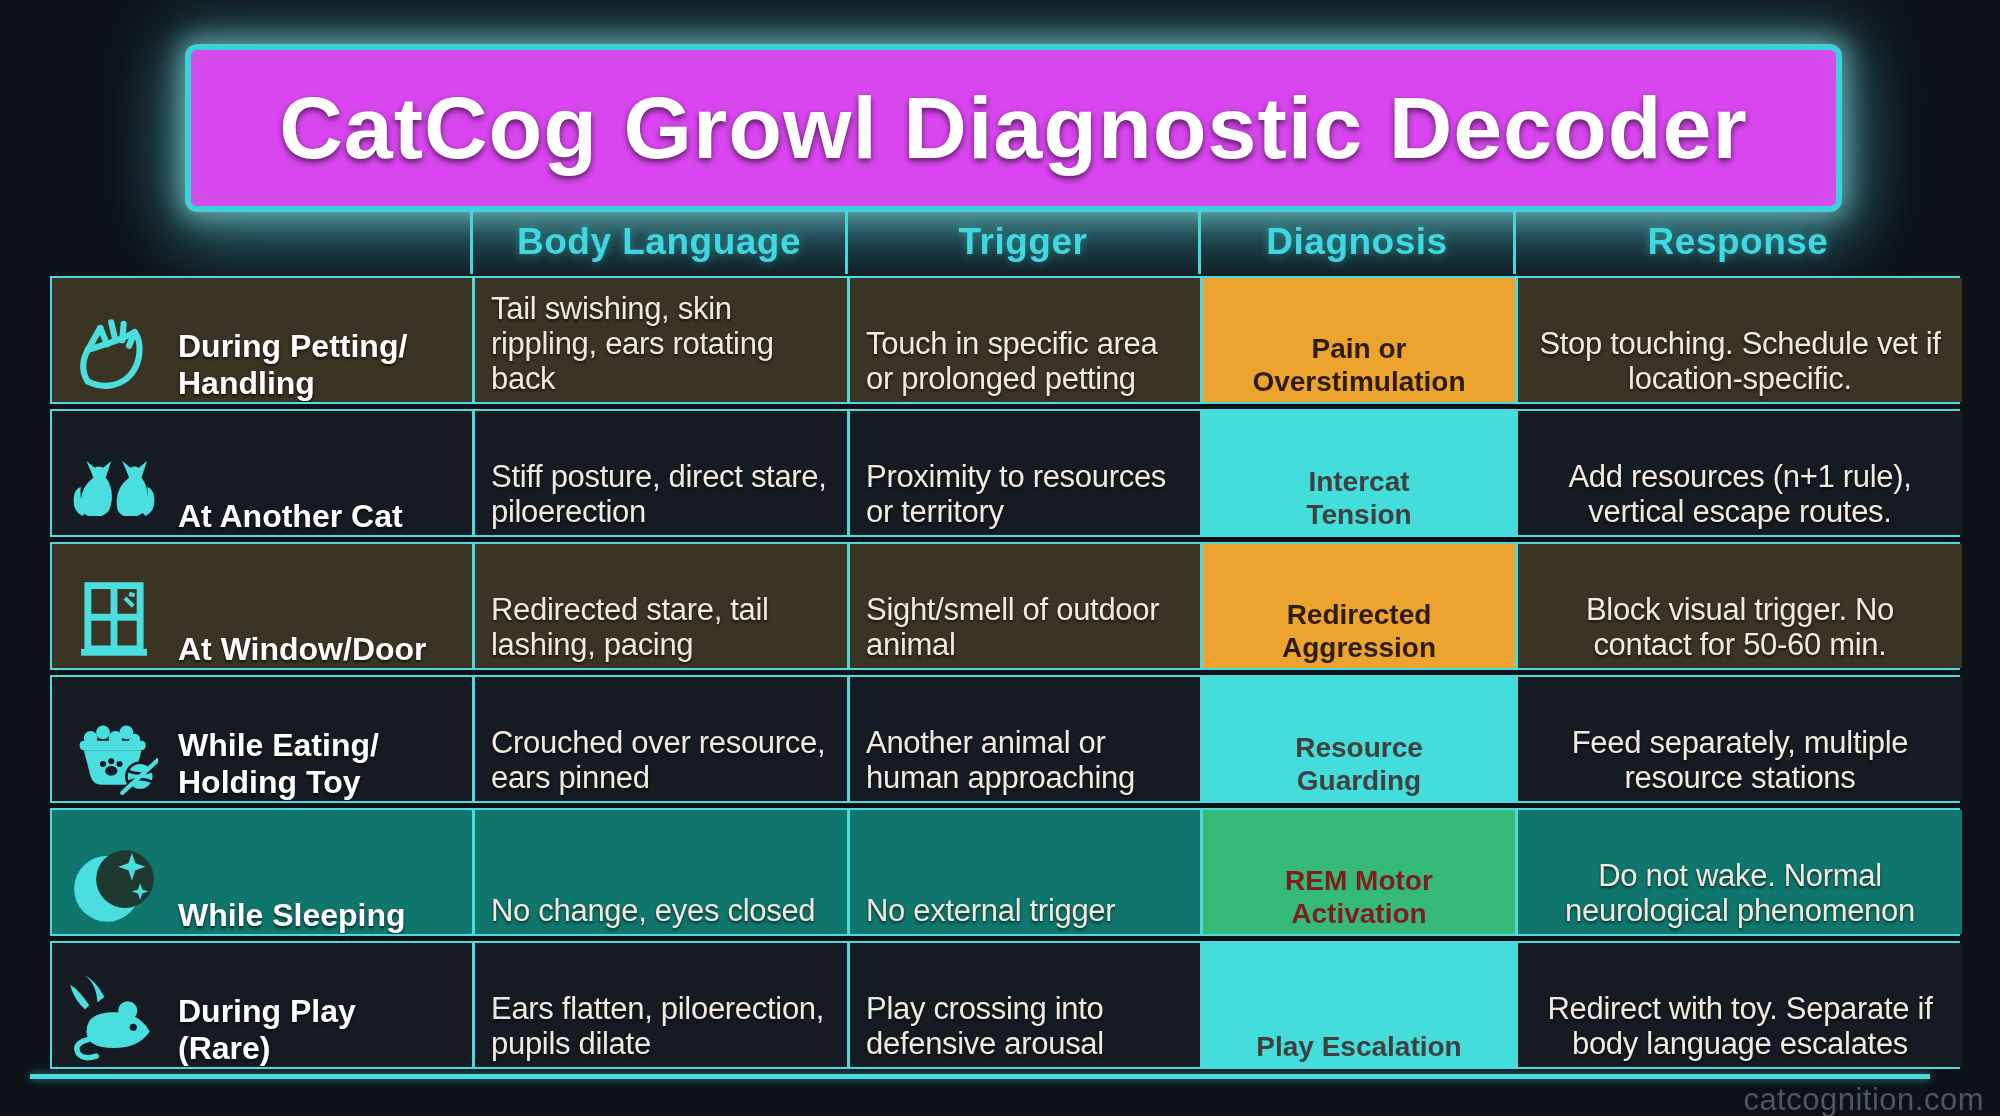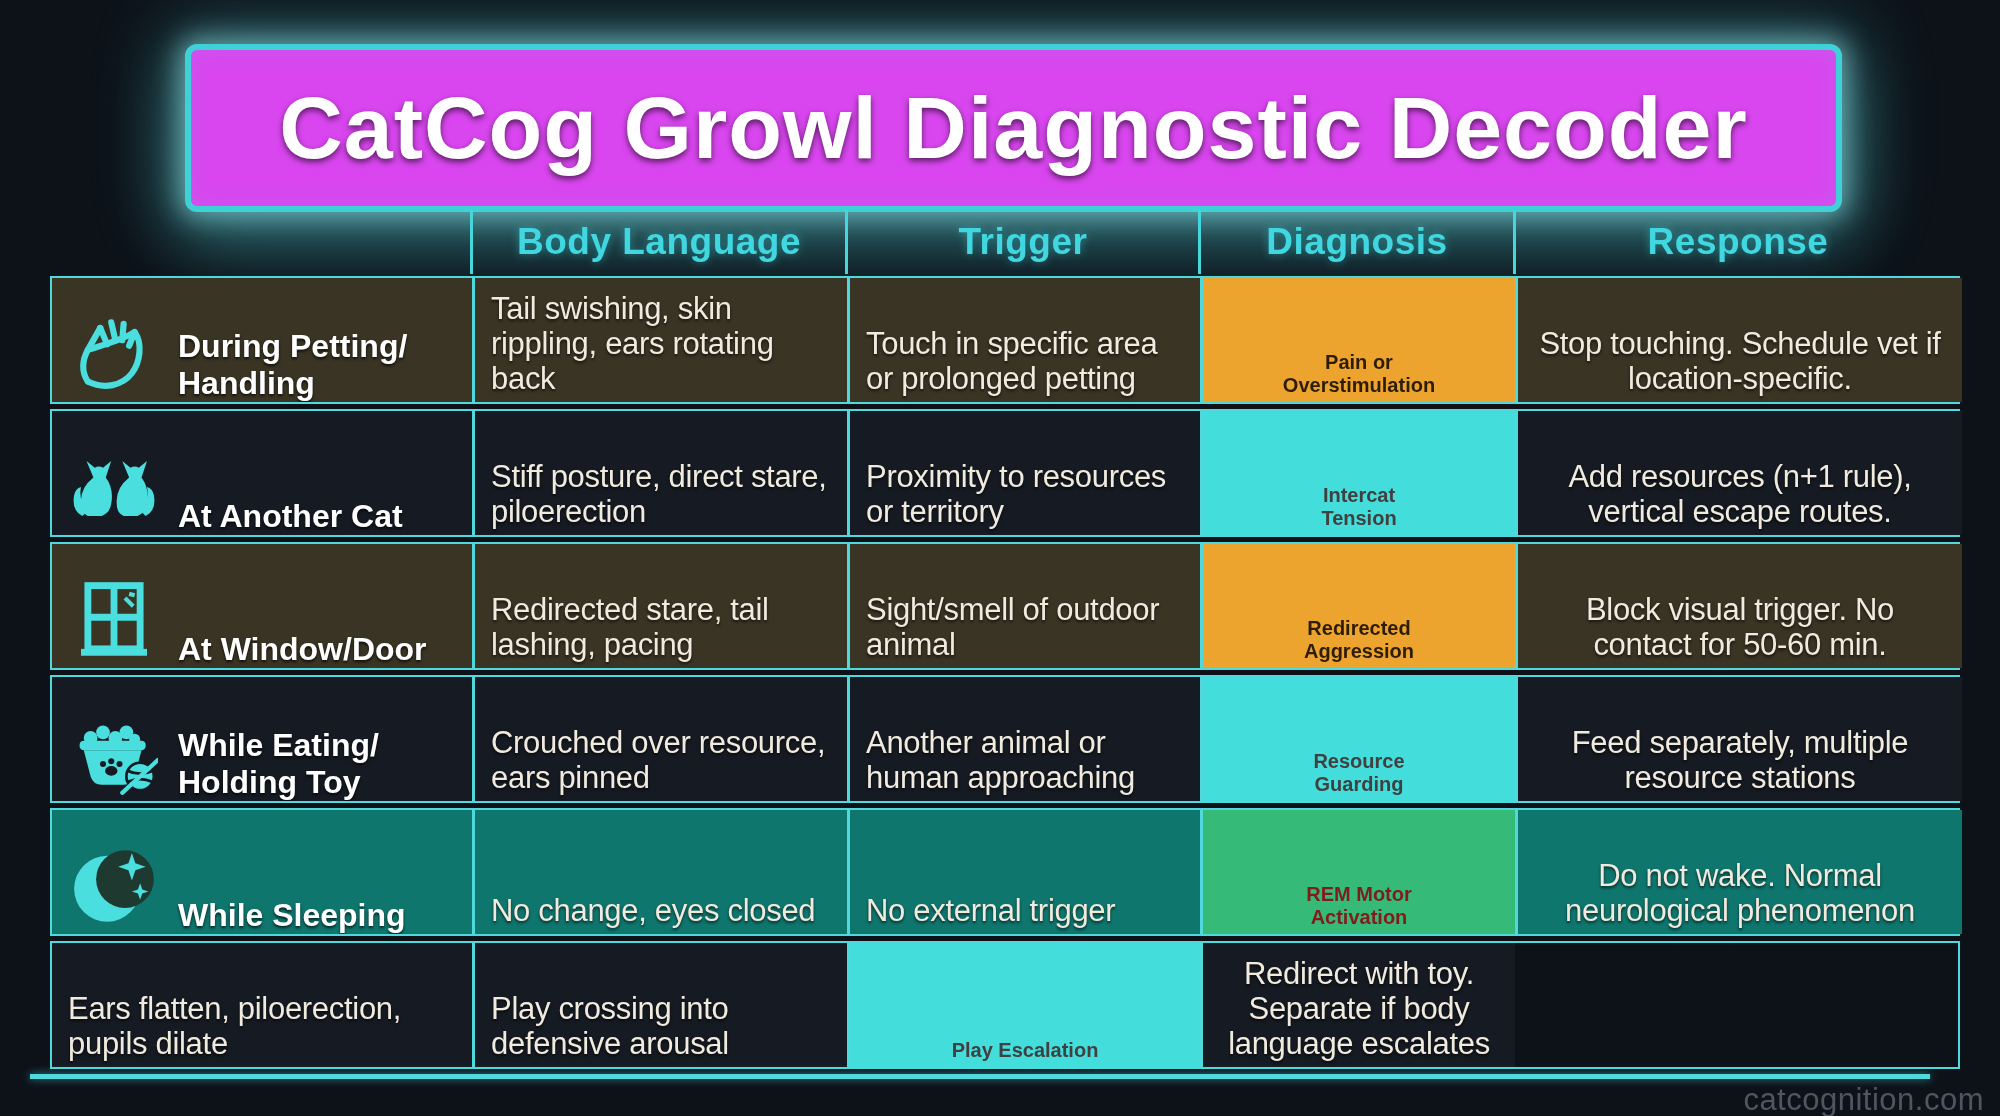--- a/index.html
+++ b/index.html
@@ -46,21 +46,21 @@
   .icon svg{width:88px;height:88px;}
   .situation-label{
     color:#FFFFFF;font-weight:bold;font-size:32px;line-height:1.15;
     white-space:pre-line;text-shadow:0 2px 3px rgba(0,0,0,.7);
   }
   .freetext{
     color:#F1EBDF;font-size:31px;line-height:1.13;letter-spacing:-.3px;
     padding:6px 16px;text-shadow:0 2px 3px rgba(0,0,0,.65);
   }
   .diagnosis{
-    justify-content:center;text-align:center;font-weight:bold;font-size:20px;
+    justify-content:center;text-align:center;font-weight:bold;font-size:28px;
     line-height:1.18;white-space:pre-line;padding:4px 20px;
   }
   .row .diag-orange{background:#EDA42F;color:#2E1D06;}
   .row .diag-cyan  {background:#43DEDC;color:#404040;}
   .row .diag-green {background:#36BA78;color:#7f1d1d;}
   .response{justify-content:center;text-align:center;}
   .response .inner{width:100%;}
   
   .bottom-line{
     position:absolute;left:30px;top:1074px;width:1900px;height:5px;
@@ -224,20 +224,34 @@
         <span>No external trigger</span>
       </div>
     <div class="cell diagnosis diag-green">REM Motor
 Activation</div>
     <div class="cell freetext response">
         <span class="inner">Do not wake. Normal neurological phenomenon</span>
       </div>
   </div>
 
   <div class="grid row row-navy">
+    <div class="cell situation">
+      <span class="icon">
+        <svg viewBox="0 0 64 64">
+          <path d="M14 22 Q6 10 0 7 Q3 18 11 25 Z" fill="#4ADEDE"></path>
+          <path d="M20 20 Q19 5 10 0 Q18 3 25 16 Z" fill="#4ADEDE"></path>
+          <path d="M12 41 Q12 27 32 27 Q50 27 58 41 Q50 53 32 53 Q12 53 12 41 Z" fill="#4ADEDE"></path>
+          <circle cx="42" cy="26" r="7" fill="#4ADEDE"></circle>
+          <circle cx="46" cy="38" r="2.6" fill="#161B23"></circle>
+          <path d="M13 47 Q2 50 6 57 Q10 62 19 59" stroke="#4ADEDE" stroke-width="4" fill="none" stroke-linecap="round"></path>
+        </svg>
+      </span>
+      <span class="situation-label">During Play
+(Rare)</span>
+    </div>
     <div class="cell freetext">
         <span>Ears flatten, piloerection, pupils dilate</span>
       </div>
     <div class="cell freetext">
         <span>Play crossing into defensive arousal</span>
       </div>
     <div class="cell diagnosis diag-cyan">Play Escalation</div>
     <div class="cell freetext response">
         <span class="inner">Redirect with toy. Separate if body language escalates</span>
       </div>

